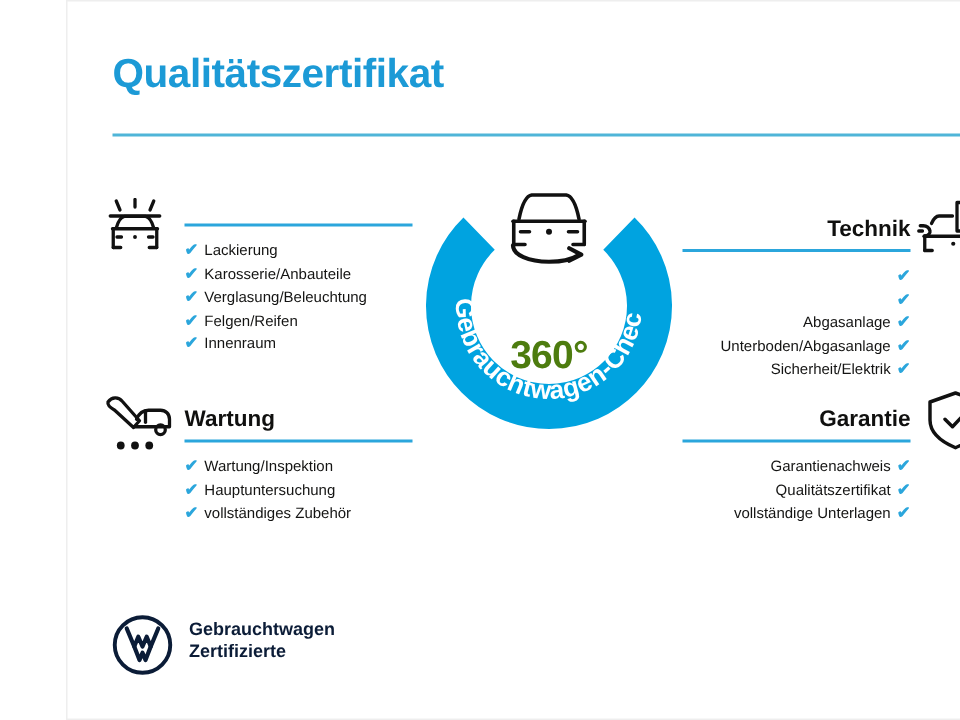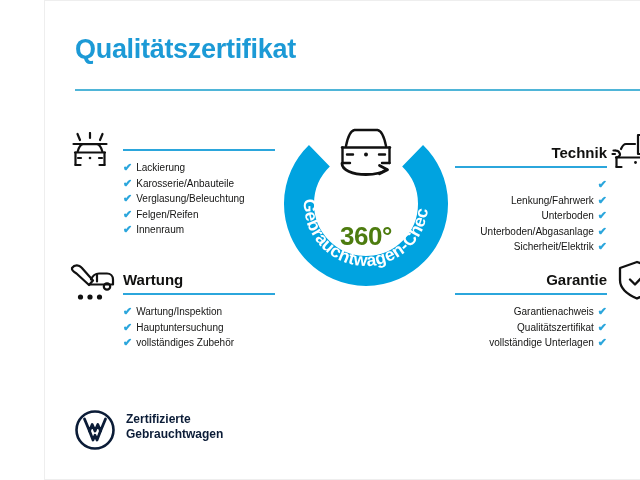--- a/index.html
+++ b/index.html
@@ -238,25 +238,24 @@
   </div>
 
   <div class="section sec-technik align-right">
     <div class="sec-head">Technik</div>
     <div class="sec-rule"></div>
     <ul class="sec-list">
       <li>
         <span class="check">✔</span>
       </li>
       <li>
-        <span class="lbl">Lenkung/Fahrwerk</span>
-        <span class="check">✔</span>
-      </li>
-      <li>
-        <span class="lbl">Unterboden</span>
+        <span class="check">✔</span>
+      </li>
+      <li>
+        <span class="lbl">Abgasanlage</span>
         <span class="check">✔</span>
       </li>
       <li>
         <span class="lbl">Unterboden/Abgasanlage</span>
         <span class="check">✔</span>
       </li>
       <li>
         <span class="lbl">Sicherheit/Elektrik</span>
         <span class="check">✔</span>
       </li>
@@ -316,17 +315,17 @@
   </div>
 
   <div class="vw-logo">
     <svg width="42" height="42" viewBox="0 0 42 42" fill="none" stroke="#0B1C37" stroke-width="2.6" stroke-linejoin="round" stroke-linecap="round">
       <circle cx="21" cy="21" r="18.5"></circle>
       <path d="M10.5 10 L15.5 22 L18.2 15.5 L21 22 L23.8 15.5 L26.5 22 L31.5 10" stroke-width="2.8"></path>
       <path d="M15.5 22 L19 31 L21 26.2 L23 31 L26.5 22" stroke-width="2.8"></path>
     </svg>
   </div>
   <div class="vw-text">
+    <div>Gebrauchtwagen</div>
     <div>Zertifizierte</div>
-    <div>Gebrauchtwagen</div>
   </div>
 
 </div>
 
 </body></html>

